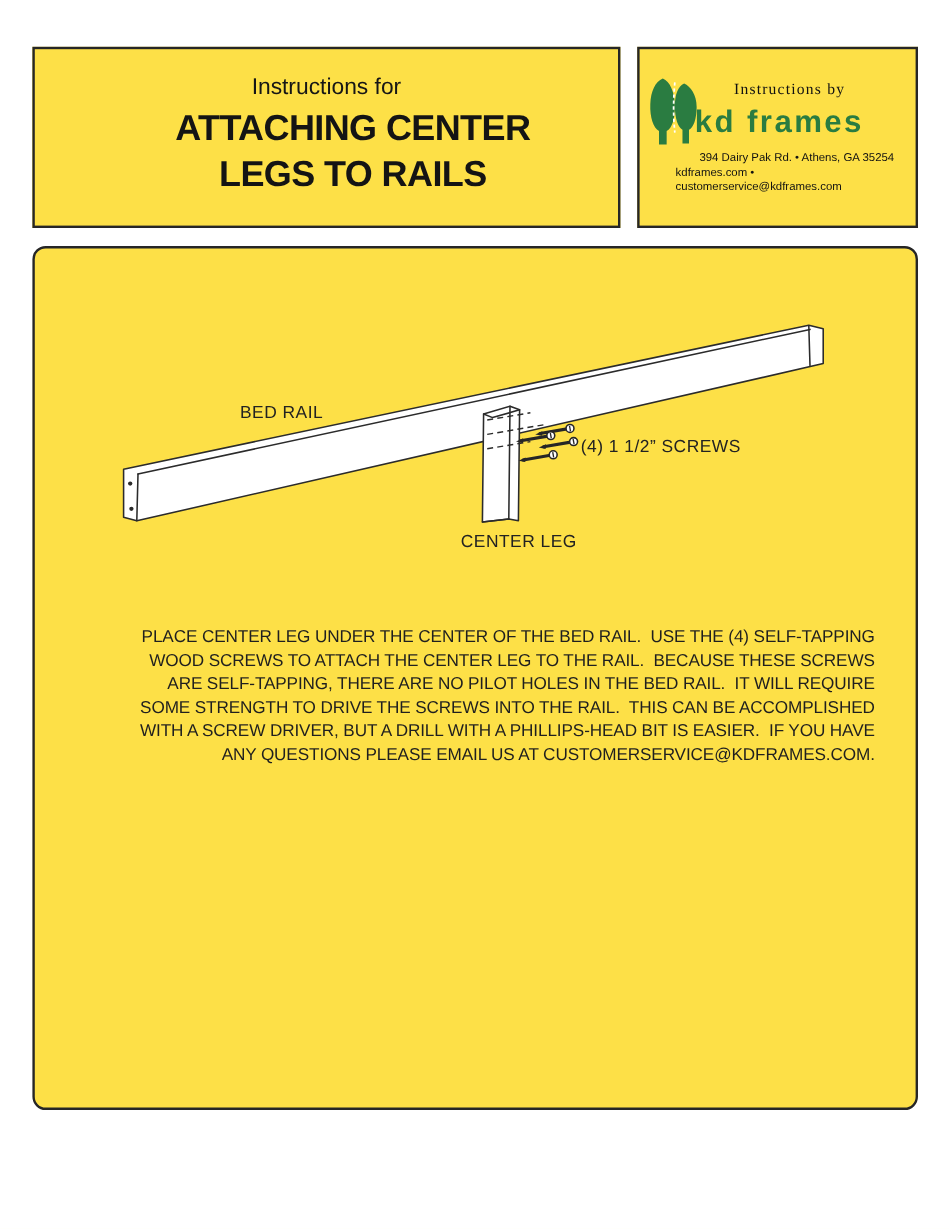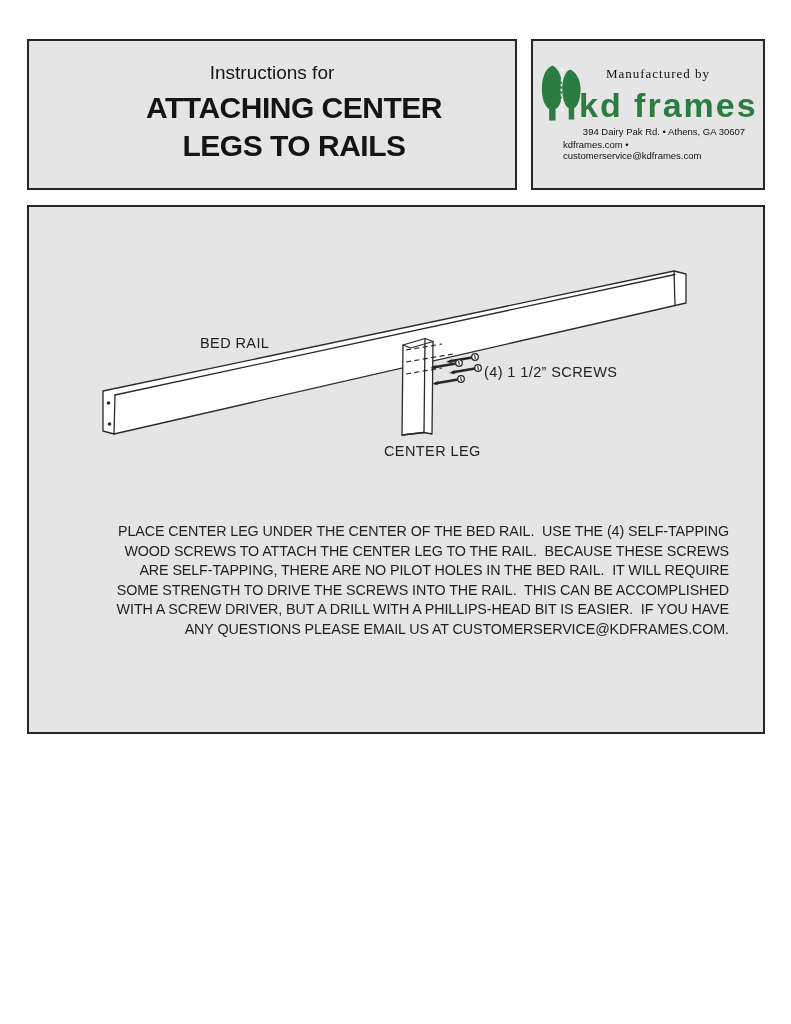--- a/index.html
+++ b/index.html
@@ -1,44 +1,44 @@
 <!DOCTYPE html>
 <html style="--brand-green: #2a7c41;"><head>
 <meta charset="utf-8">
 <style>
   html,body { margin:0; padding:0; background:#ffffff; }
   .page {
     position:relative; width:791px; height:1024px; background:#fff;
     font-family:"Liberation Sans","DejaVu Sans",sans-serif; color:#1e1e1e;
     overflow:hidden;
   }
-  .box { position:absolute; border:2px solid #262626; background:#e5e5e5; box-sizing:border-box; }
+  .box { position:absolute; border:2px solid #262626; background:#fde047; box-sizing:border-box; }
 
   
   .header-left { left:27px; top:39px; width:490px; height:151px; text-align:center; }
   .subtitle { margin-top:21px; font-size:19px; color:#161616; }
   .title { margin-top:5px; font-size:30px; font-weight:700; line-height:38px;
            letter-spacing:-0.5px; white-space:pre-line; color:#141414;margin-left:44px; }
 
   
   .header-right { left:531px; top:39px; width:234px; height:151px; }
   .trees { position:absolute; left:8px; top:21px; width:40px; height:66px; }
   .tree-fill { fill:var(--brand-green,#2a7c41); }
   .manu { position:absolute; left:40px; right:20px; top:25px; text-align:center;
           font-family:"Liberation Serif","DejaVu Serif",serif; font-size:13px;
           letter-spacing:1px; color:#111; }
-  .brandname { position:absolute; left:46px; top:45px; font-size:34px; font-weight:700;
+  .brandname { position:absolute; left:46px; top:45px; font-size:26px; font-weight:700;
                letter-spacing:2px; color:var(--brand-green,#2a7c41); }
   .addr1 { position:absolute; left:34px; right:2px; top:85px; text-align:center;
            font-size:9.5px; color:#111; }
   .addr2 { position:absolute; left:30px; right:2px; top:98px; 
            font-size:9.5px; color:#111; }
 
   
-  .main { left:27px; top:205px; width:738px; height:529px; }
+  .main { left:27px; top:205px; width:738px; height:720px;border-radius:11px; }
   .diagram { position:absolute; left:0; top:0; width:734px; height:588px; }
   .para { position:absolute; left:85px; top:315px; width:615px; font-size:14.3px;
           line-height:19.6px; letter-spacing:-0.1px; white-space:pre-wrap; color:#1f1f1f;text-align:right; }
 
   
   .ln   { stroke:#2b2b2b; stroke-width:1.3; fill:none; stroke-linejoin:round; stroke-linecap:round; }
   .face { fill:#ffffff; stroke:#2b2b2b; stroke-width:1.3; stroke-linejoin:round; }
   .dash { stroke:#2b2b2b; stroke-width:1.2; stroke-dasharray:5 3.5; fill:none; }
   .screw-shaft { stroke:#262626; stroke-width:2.6; stroke-linecap:round; }
   .screw-head  { fill:#ffffff; stroke:#262626; stroke-width:1.3; }
@@ -57,23 +57,23 @@
     <div class="title">ATTACHING CENTER
 LEGS TO RAILS</div>
   </div>
 
   <div class="box header-right">
     <svg class="trees" viewBox="0 0 44 66" aria-hidden="true">
       <path class="tree-fill" d="M12.5,0.5 C5.5,3.5 1.5,12 1,24 C0.5,36 4,46 9,48.5 L9,61 L16,61 L16,48.5 C21,46 24,37 23.5,24 C23,12 19,3.5 12.5,0.5 Z"></path>
       <path class="tree-fill" d="M32,5 C26.5,7.5 23.5,15 23.5,26 C23.5,37 26.5,45.5 30.5,47.5 L30.5,60 L36.5,60 L36.5,47.5 C40.5,45.5 43.5,37.5 43.5,26.5 C43.5,15.5 38,7.5 32,5 Z"></path>
       <path d="M23.5,4 C22,20 22,36 23.5,50" stroke="#ffffff" stroke-width="1.6" stroke-dasharray="3 2.5" fill="none"></path>
     </svg>
-    <div class="manu">Manufactured by</div>
+    <div class="manu">Instructions by</div>
     <div class="brandname">kd frames</div>
-    <div class="addr1">394 Dairy Pak Rd. • Athens, GA  30607</div>
+    <div class="addr1">394 Dairy Pak Rd. • Athens, GA  35254</div>
     <div class="addr2">kdframes.com • customerservice@kdframes.com</div>
   </div>
 
   <div class="box main">
     <svg class="diagram" viewBox="0 0 734 588">
 
       <g>
         <path class="face" d="M74,184 L645,64 L657,67 L657,96 L85,227 L74,224 Z"></path>
         <path class="ln" d="M86,188 L646,67.5"></path>
         <path class="ln" d="M86,188 L85,227"></path>

